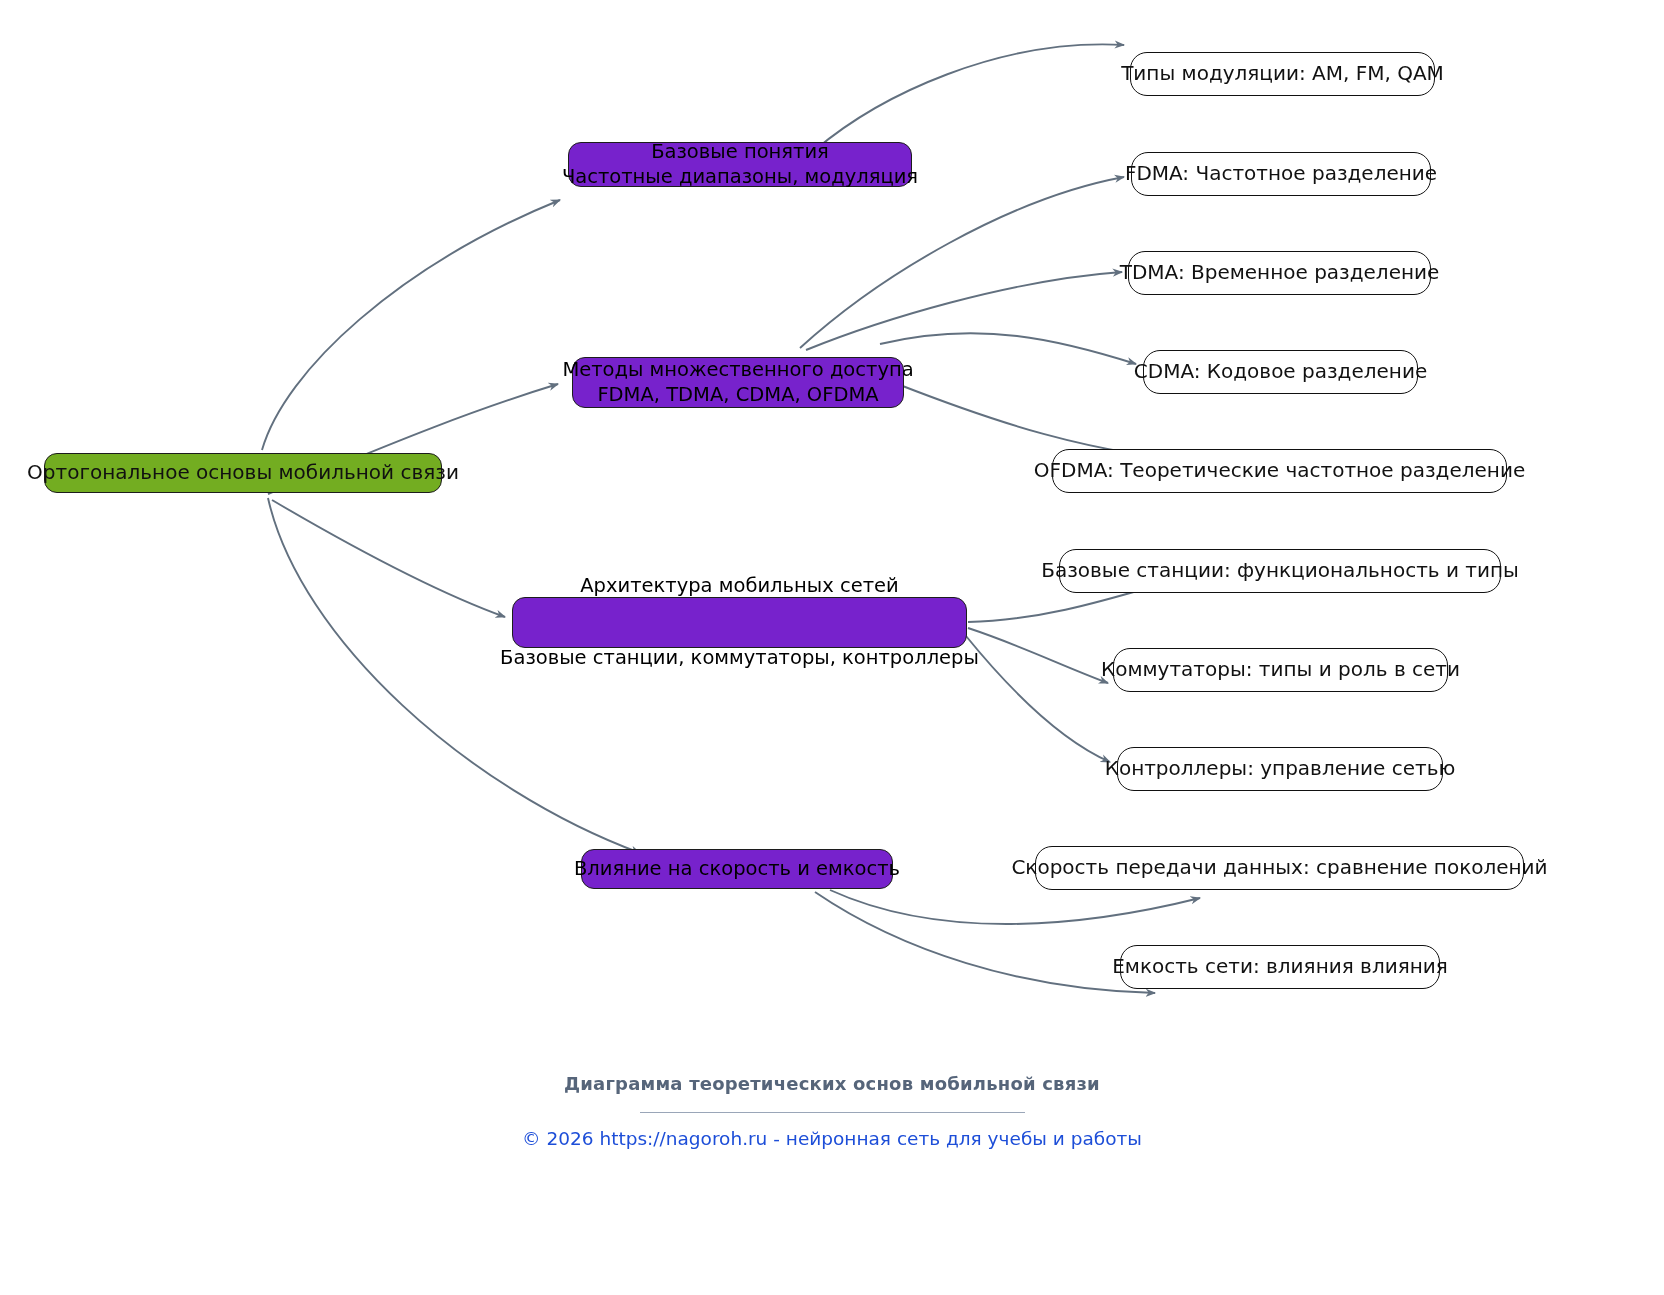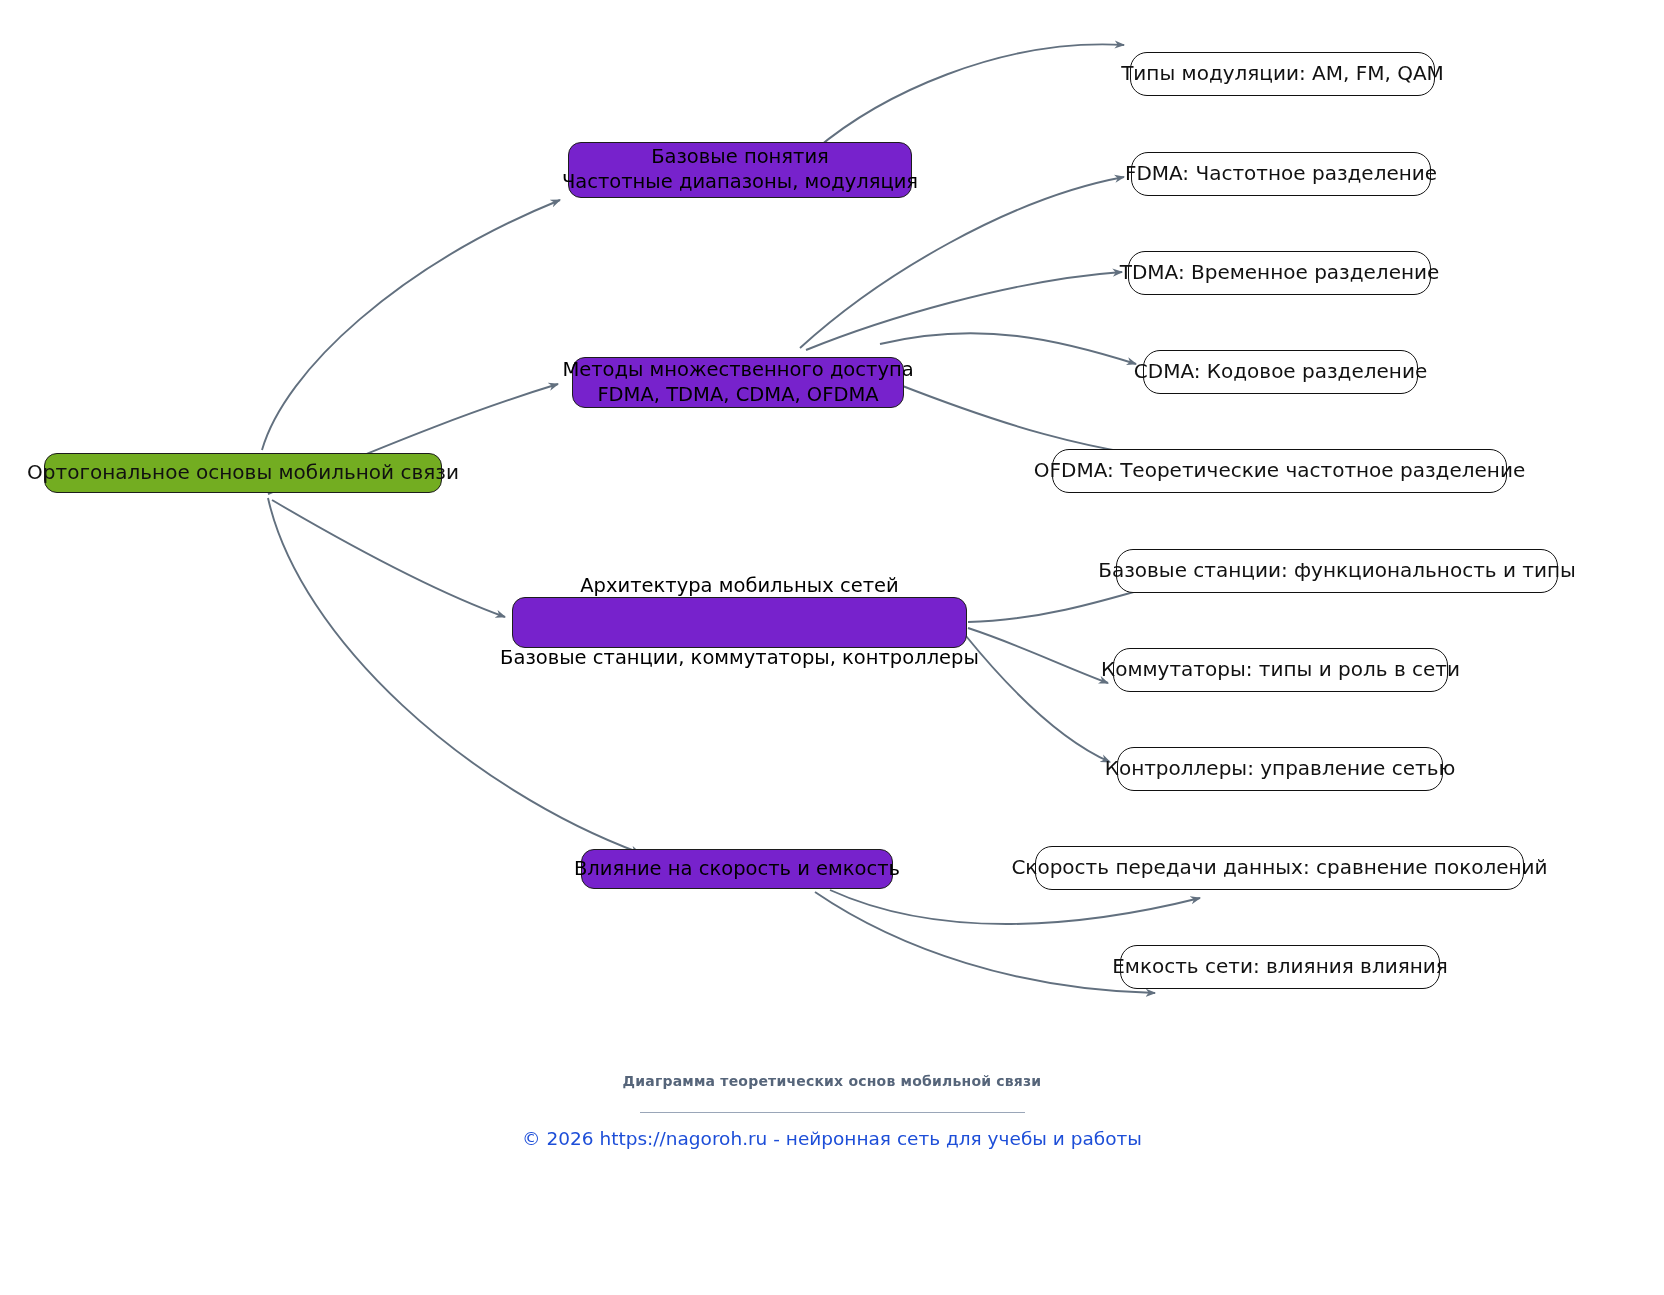--- a/index.html
+++ b/index.html
@@ -61,21 +61,21 @@
     display: block;
   }
   .footer {
     position: absolute;
     left: 0;
     width: 1664px;
     text-align: center;
   }
   .footer-title {
     top: 1073px;
-    font-size: 14px;
+    font-size: 18px;
     font-weight: bold;
     color: #56657a;
     letter-spacing: 0.2px;
   }
   .footer-rule {
     position: absolute;
     top: 1112px;
     left: 640px;
     width: 385px;
     height: 1px;
@@ -118,21 +118,21 @@
 
       <path d="M830,890 C940,940 1080,928 1200,898"></path>
       <path d="M815,892 C900,950 1020,990 1155,993"></path>
     </g>
   </svg>
 
   <div class="node node-root" style="left:44px; top:453px; width:398px; height:40px;">
     <span class="node-line">Ортогональное основы мобильной связи</span>
   </div>
 
-  <div class="node node-branch" style="left:568px; top:142px; width:344px; height:56px;">
+  <div class="node node-branch" style="left:568px; top:142px; width:344px; height:45px;">
     <span class="node-line">Базовые понятия</span>
     <span class="node-line">Частотные диапазоны, модуляция</span>
   </div>
 
   <div class="node node-branch" style="left:572px; top:357px; width:332px; height:51px;">
     <span class="node-line">Методы множественного доступа</span>
     <span class="node-line">FDMA, TDMA, CDMA, OFDMA</span>
   </div>
 
   <div class="node node-branch" style="left:512px; top:597px; width:455px; height:51px;gap:47px;">
@@ -157,21 +157,21 @@
   </div>
 
   <div class="node node-leaf" style="left:1143px; top:350px; width:275px; height:44px;">
     <span class="node-line">CDMA: Кодовое разделение</span>
   </div>
 
   <div class="node node-leaf" style="left:1052px; top:449px; width:455px; height:44px;">
     <span class="node-line">OFDMA: Теоретические частотное разделение</span>
   </div>
 
-  <div class="node node-leaf" style="left:1116px; top:549px; width:442px; height:44px;text-align:center;">
+  <div class="node node-leaf" style="left:1059px; top:549px; width:442px; height:44px;text-align:center;">
     <span class="node-line">Базовые станции: функциональность и типы</span>
   </div>
 
   <div class="node node-leaf" style="left:1113px; top:648px; width:335px; height:44px;">
     <span class="node-line">Коммутаторы: типы и роль в сети</span>
   </div>
 
   <div class="node node-leaf" style="left:1117px; top:747px; width:326px; height:44px;">
     <span class="node-line">Контроллеры: управление сетью</span>
   </div>

